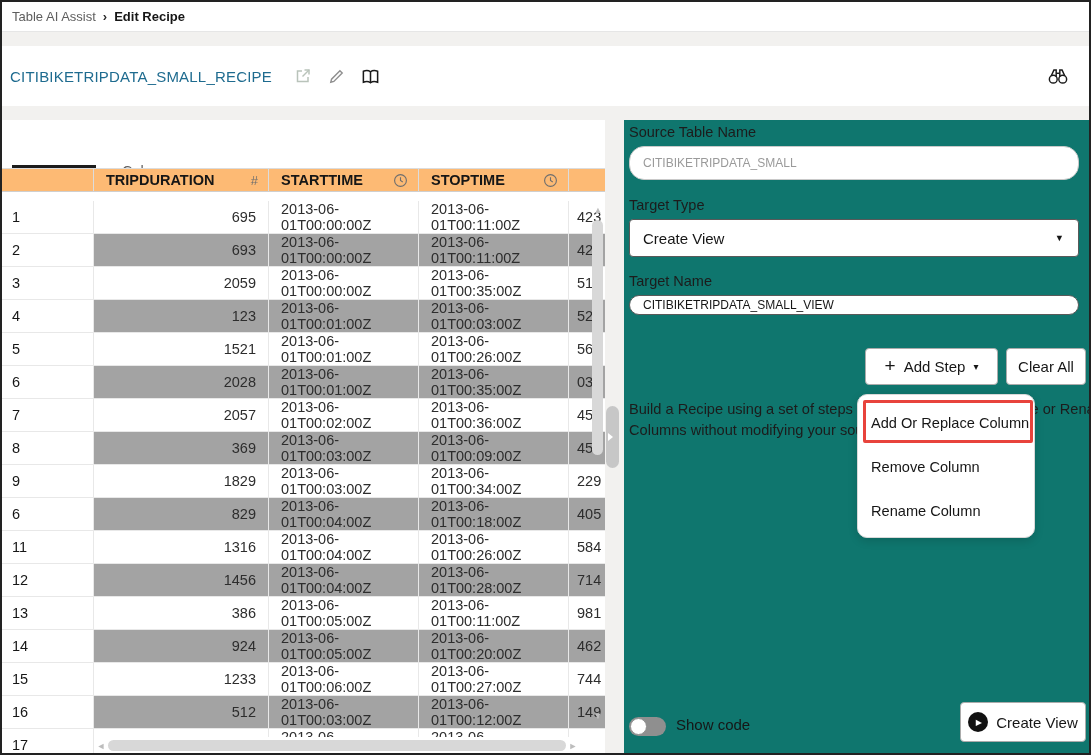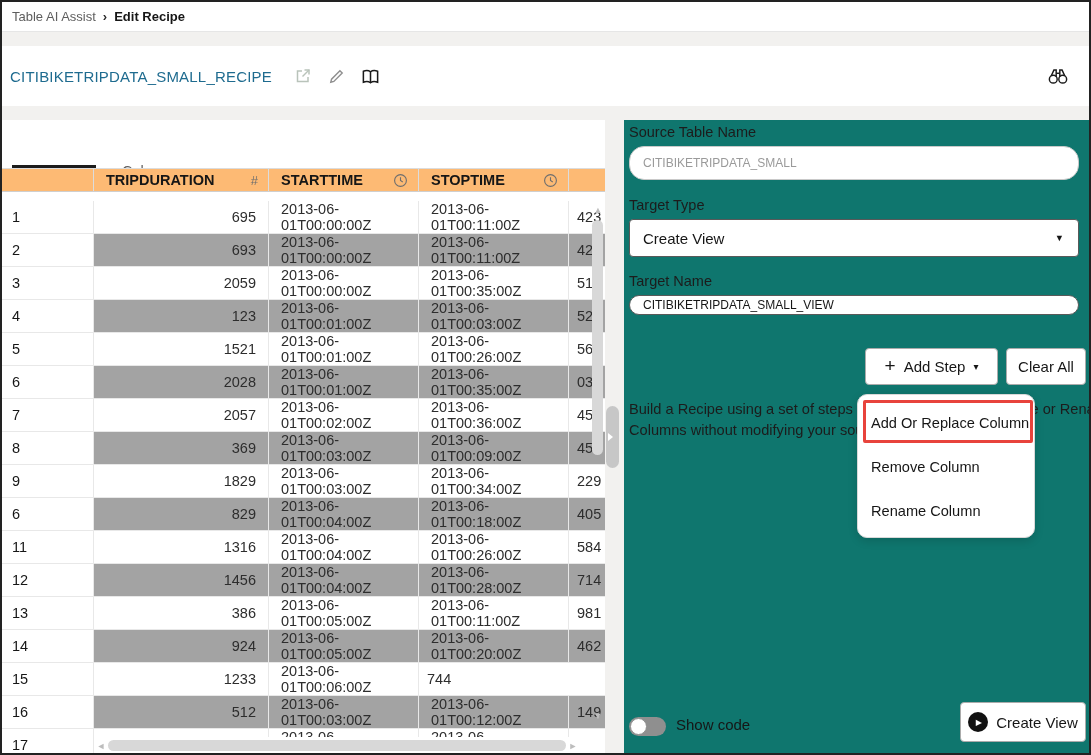--- a/index.html
+++ b/index.html
@@ -264,20 +264,21 @@
         <div class="td num">14</div>
         <div class="td dur">924</div>
         <div class="td start">2013-06-01T00:05:00Z</div>
         <div class="td stop">2013-06-01T00:20:00Z</div>
         <div class="td extra">462</div>
       </div>
         <div class="tr">
         <div class="td num">15</div>
         <div class="td dur">1233</div>
         <div class="td start">2013-06-01T00:06:00Z</div>
+        <div class="td stop">2013-06-01T00:27:00Z</div>
         <div class="td extra">744</div>
       </div>
         <div class="tr stripe">
         <div class="td num">16</div>
         <div class="td dur">512</div>
         <div class="td start">2013-06-01T00:03:00Z</div>
         <div class="td stop">2013-06-01T00:12:00Z</div>
         <div class="td extra">149</div>
       </div>
         <div class="tr">

